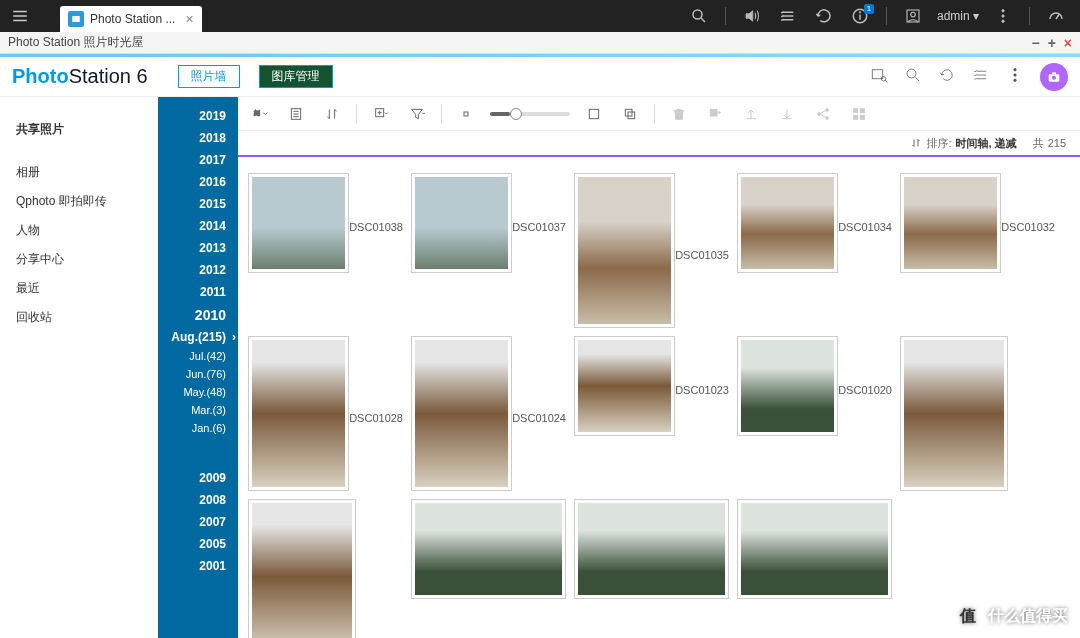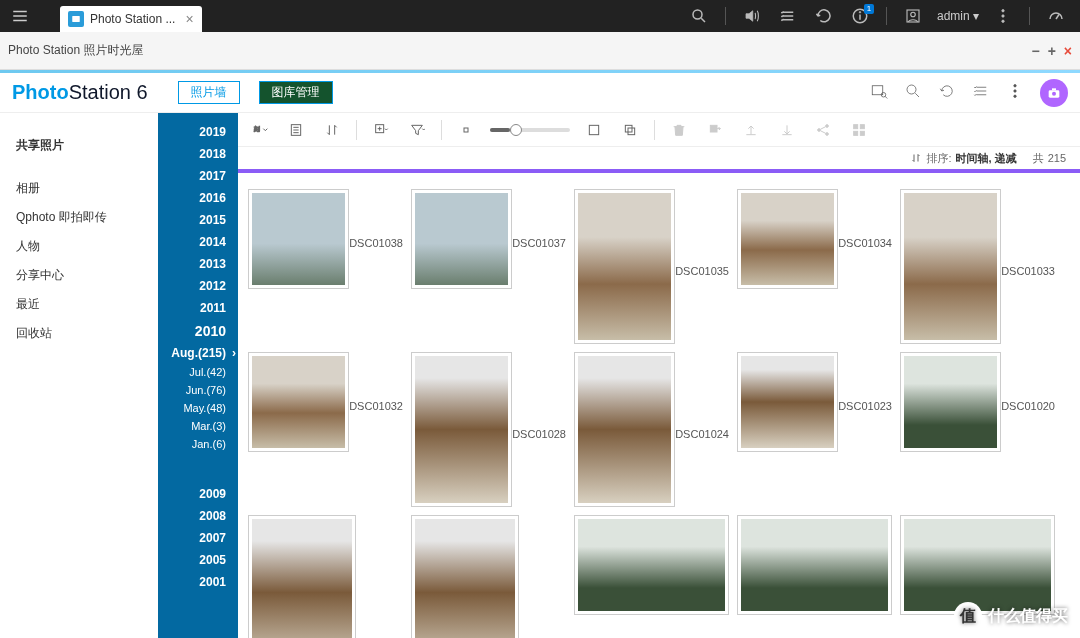--- a/index.html
+++ b/index.html
@@ -14,21 +14,21 @@
 .tab-icon svg { width: 10px; height: 10px; fill: #fff; }
 .tab-close { color: #888; font-size: 14px; cursor: pointer; margin-left: 4px; }
 .sysbar-right { margin-left: auto; display: flex; align-items: center; gap: 4px; padding-right: 8px; }
 .sysicon { width: 32px; height: 32px; display: flex; align-items: center; justify-content: center; cursor: pointer; position: relative; }
 .sysicon svg { width: 18px; height: 18px; fill: #bbb; stroke: #bbb; }
 .divider { width: 1px; height: 18px; background: #555; margin: 0 6px; }
 .badge-1 { position: absolute; top: 4px; right: 2px; background: #0078d7; color: #fff; font-size: 8px; width: 10px; height: 10px; border-radius: 2px; line-height: 10px; text-align: center; }
 .user-label { color: #ccc; font-size: 12px; padding: 0 4px; cursor: pointer; }
 
 
-.titlebar { height: 38px; background: #f5f5f5; border-bottom: 1px solid #ddd; display: flex; align-items: center; padding: 0 8px; font-size: 12px; color: #444; }
+.titlebar { height: 22px; background: #f5f5f5; border-bottom: 1px solid #ddd; display: flex; align-items: center; padding: 0 8px; font-size: 12px; color: #444; }
 .titlebar-ctrl { margin-left: auto; display: flex; gap: 8px; }
 .titlebar-ctrl span { cursor: pointer; font-size: 14px; font-weight: bold; }
 .tc-min{color:#666;} .tc-max{color:#666;} .tc-close{color:#e74c3c;}
 
 
 .accentbar { height: 3px; background: linear-gradient(90deg,#6ec9f0,#8ed9ff); }
 .appheader { height: 40px; background: #fff; display: flex; align-items: center; padding: 0 12px; border-bottom: 1px solid #eee; }
 .logo { font-size: 20px; font-weight: bold; }
 .logo-blue { color: #0099e5; }
 .logo-grey { color: #0f172a; font-weight: normal; }
@@ -62,21 +62,21 @@
 .content { flex: 1; display: flex; flex-direction: column; }
 .toolbar { height: 34px; border-bottom: 1px solid #eee; display: flex; align-items: center; padding: 0 10px; gap: 12px; }
 .tbicon { cursor: pointer; display: flex; align-items: center; justify-content: center; width: 24px; height: 24px; }
 .tbicon svg { width: 16px; height: 16px; fill: none; stroke: #666; stroke-width: 1.5; }
 .tbicon.disabled svg { stroke: #ccc; fill: #ccc; }
 .tbsep { width: 1px; height: 20px; background: #ddd; }
 .slider { width: 80px; height: 4px; background: #ddd; position: relative; border-radius: 2px; }
 .slider-fill { width: 25%; height: 100%; background: #666; border-radius: 2px; }
 .slider-knob { position: absolute; left: 25%; top: -4px; width: 12px; height: 12px; background: #fff; border: 1px solid #888; border-radius: 50%; }
 
-.subbar { height: 26px; display: flex; align-items: center; justify-content: flex-end; padding: 0 14px; font-size: 11px; color: #666; border-bottom: 4px solid #8b5cf6; gap: 4px; }
+.subbar { height: 26px; display: flex; align-items: center; justify-content: flex-end; padding: 0 14px; font-size: 11px; color: #666; border-bottom: 2px solid #8b5cf6; gap: 4px; }
 .subbar b { color: #333; }
 
 
 .grid { flex: 1; overflow: auto; padding: 16px 10px; }
 .thumbs { display: flex; flex-wrap: wrap; gap: 8px 8px; align-items: flex-start; }
 .thumb { display: flex; flex-direction: row; align-items: center; width: 155px; }
 .thumb-img { border: 1px solid #ccc; padding: 3px; background: #fff; display: flex; align-items: center; justify-content: center; }
 .thumb-img.landscape { width: 155px; height: 100px; }
 .thumb-img.portrait { width: 108px; height: 155px; }
 .thumb-fill { width: 100%; height: 100%; background: linear-gradient(#b9c9d0 55%, #6a7e6e); }
@@ -384,26 +384,20 @@
             </div>
             <div class="thumb-label">DSC01035</div>
           </div>
           <div class="thumb">
             <div class="thumb-img landscape">
               <div class="thumb-fill arch"></div>
             </div>
             <div class="thumb-label">DSC01034</div>
           </div>
           <div class="thumb">
-            <div class="thumb-img portrait">
-              <div class="thumb-fill arch"></div>
-            </div>
-            <div class="thumb-label">DSC01033</div>
-          </div>
-          <div class="thumb">
             <div class="thumb-img landscape">
               <div class="thumb-fill arch"></div>
             </div>
             <div class="thumb-label">DSC01032</div>
           </div>
           <div class="thumb">
             <div class="thumb-img portrait">
               <div class="thumb-fill pagoda"></div>
             </div>
             <div class="thumb-label">DSC01028</div>

